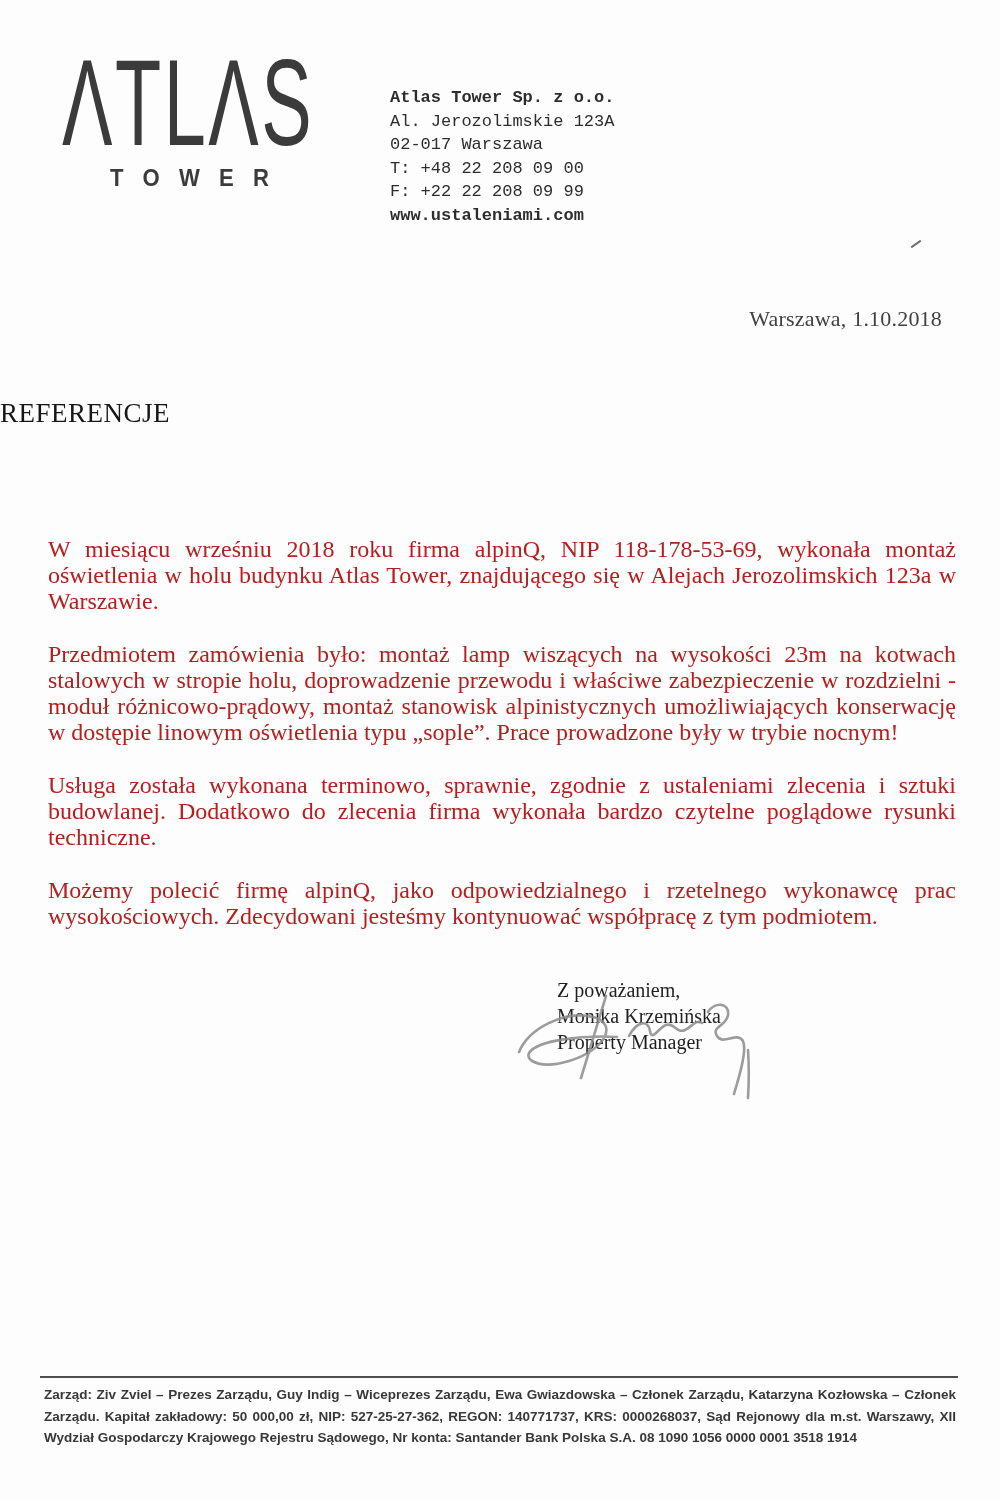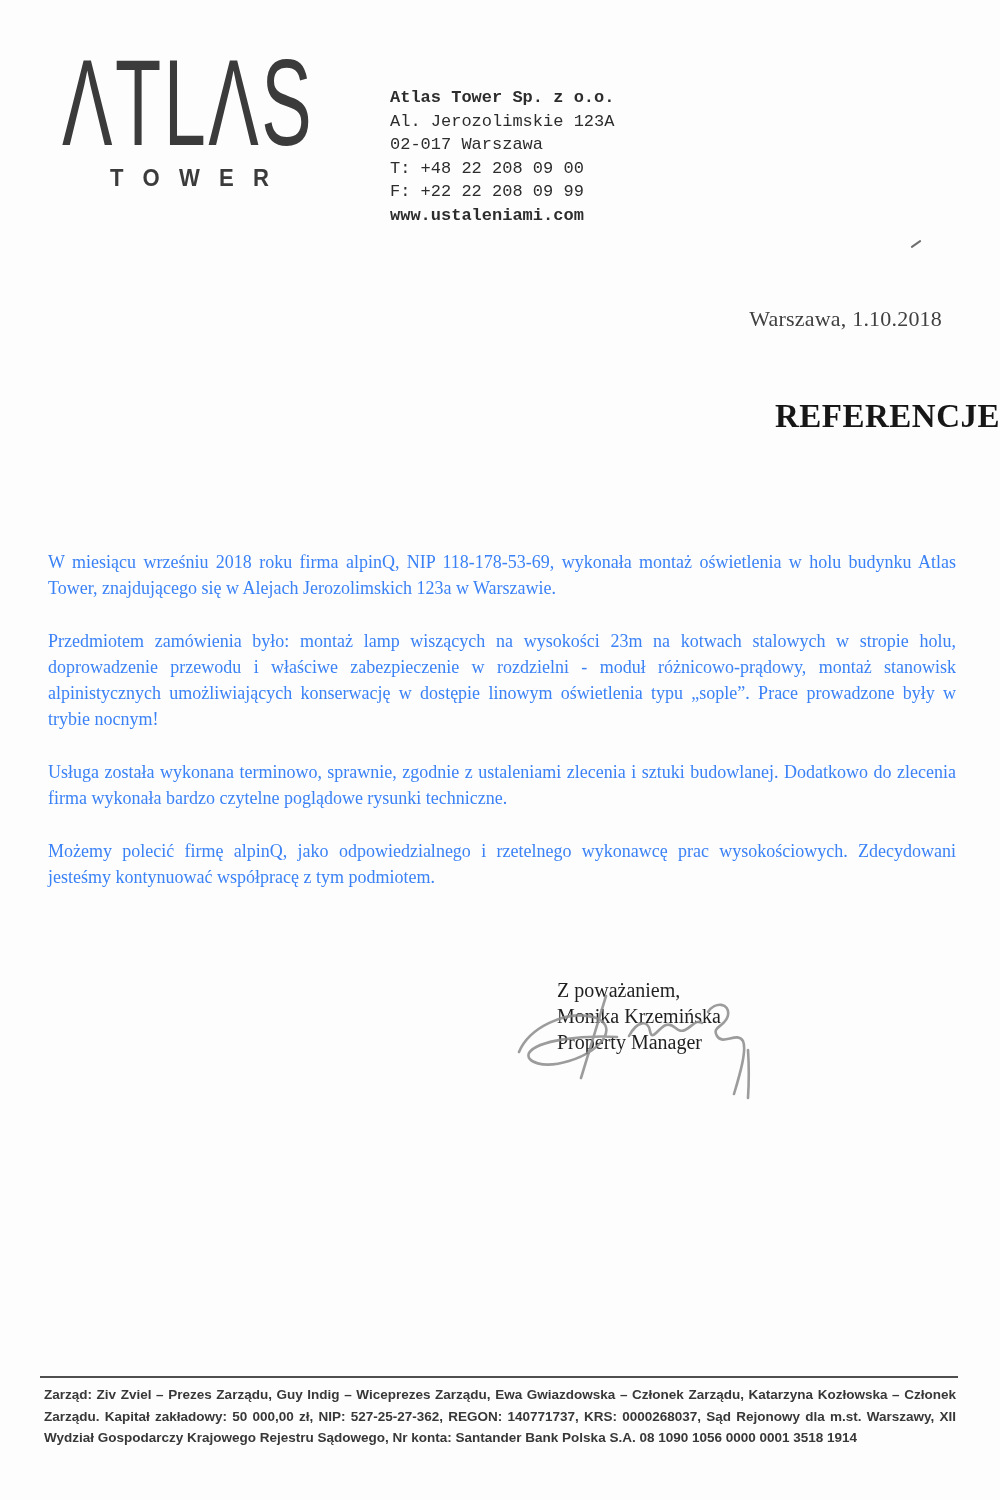--- a/index.html
+++ b/index.html
@@ -35,27 +35,27 @@
     position:absolute; top:258px; right:58px;
     font-size:22px; color:#404040; letter-spacing:0.2px;margin-top:48px;
   }
   .scan-mark {
     position:absolute; left:910px; top:243px; width:12px; height:2px;
     background:#6f6f6f; transform:rotate(-35deg); border-radius:1px;
   }
   
   .doc-title {
     position:absolute; left:0; right:0; top:398px;
-    text-align:right; font-weight:700; font-size:33px;
+    text-align:left; font-weight:400; font-size:27px;
     letter-spacing:0.5px; color:#171717;
   }
   
   .body-text {
     position:absolute; left:48px; top:536px; width:908px;
-    font-size:18px; line-height:26px; text-align:justify; color:#3b82f6;margin-top:13px;
+    font-size:24px; line-height:26px; text-align:justify; color:#b91c1c;
   }
   .body-text p { margin:0 0 27px 0; }
   
   .signoff {
     position:absolute; left:557px; top:977px;
     font-size:20px; line-height:26px; color:#1f1f1f;
   }
   .signoff .closing { }
   .signature-svg { position:absolute; left:505px; top:990px; pointer-events:none; }
   

